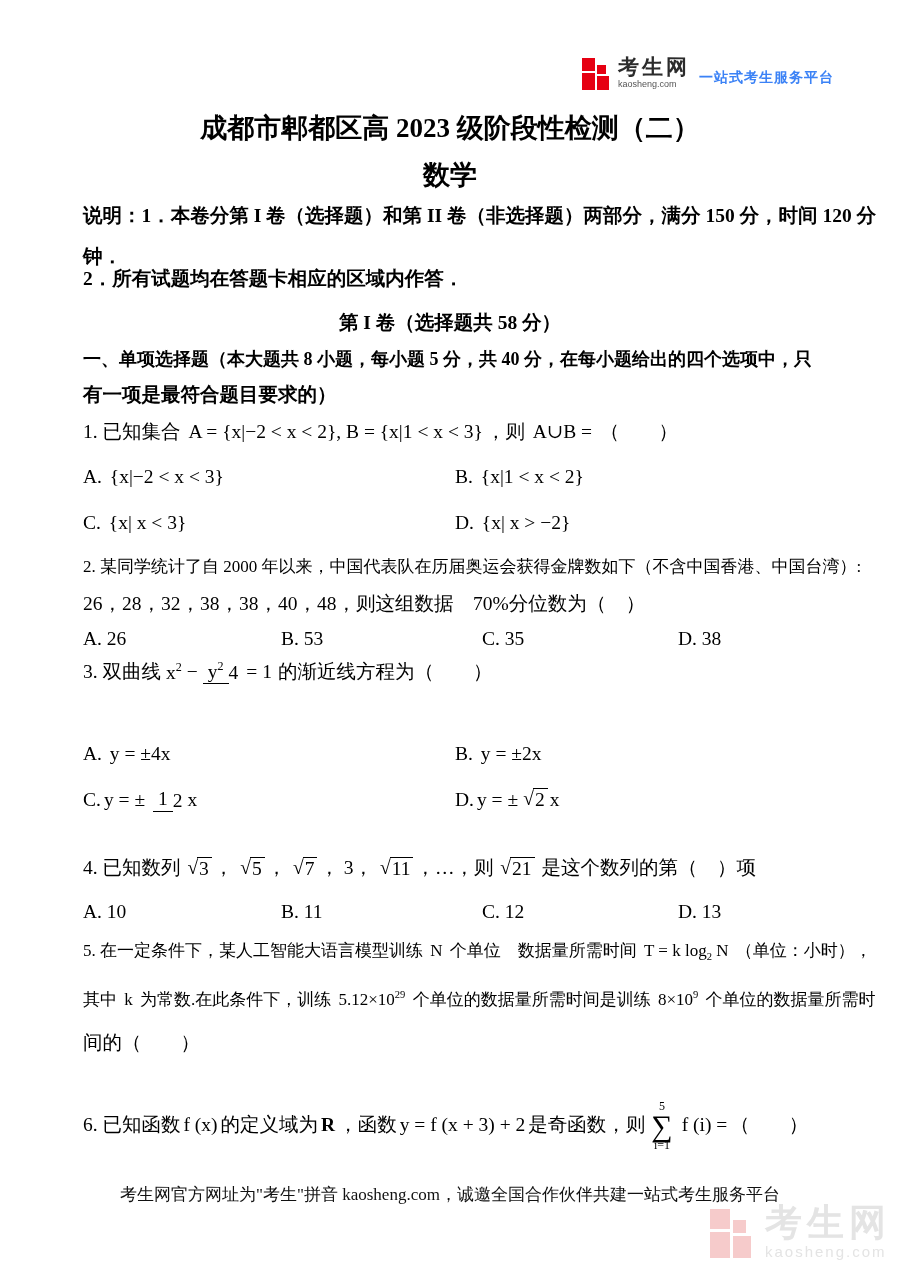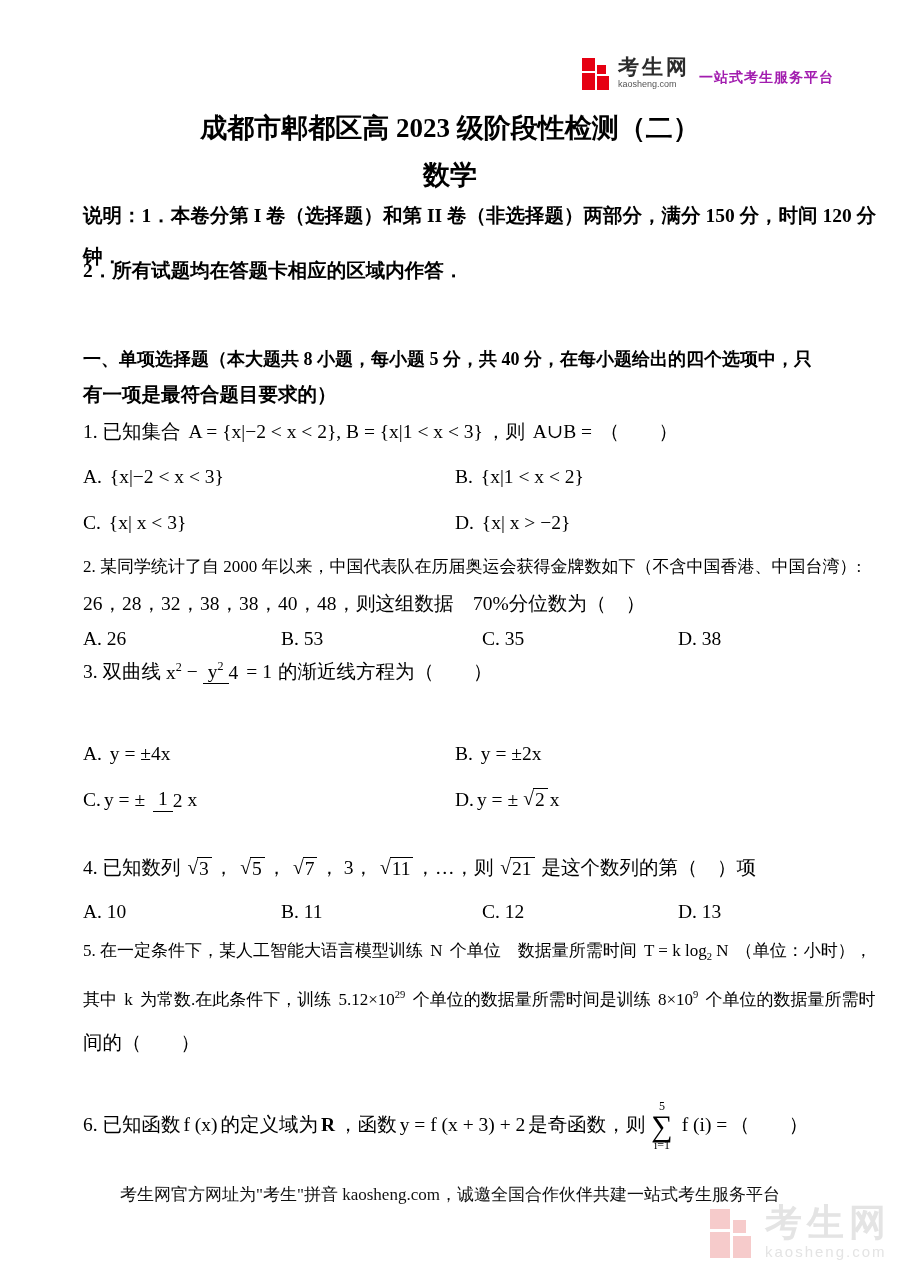--- a/index.html
+++ b/index.html
@@ -9,21 +9,21 @@
   
   .logo{position:absolute;top:56px;right:66px;display:flex;align-items:center;}
   .logo-icon{position:relative;width:30px;height:34px;margin-right:6px;}
   .blk{position:absolute;background:#e60012;}
   .b1{left:0;top:2px;width:13px;height:13px;}
   .b2{left:0;top:17px;width:13px;height:17px;}
   .b3{left:15px;top:9px;width:9px;height:9px;}
   .b4{left:15px;top:20px;width:12px;height:14px;}
   .logo-name{font-size:21px;font-weight:bold;color:#2b2b2b;letter-spacing:3px;line-height:1;}
   .logo-domain{font-size:9px;color:#555;line-height:1;margin-top:2px;font-family:"Liberation Sans","DejaVu Sans",sans-serif;}
-  .logo-tagline{color:#a21caf;font-size:14px;font-weight:bold;margin-left:9px;align-self:flex-end;margin-bottom:3px;letter-spacing:1px;}
+  .logo-tagline{color:#3b82f6;font-size:14px;font-weight:bold;margin-left:9px;align-self:flex-end;margin-bottom:3px;letter-spacing:1px;}
 
   
   .title{position:absolute;top:110px;left:0;width:900px;text-align:center;
          font-size:27px;font-weight:bold;margin:0;}
   .subject{position:absolute;top:157px;left:0;width:900px;text-align:center;
          font-size:27px;font-weight:bold;margin:0;}
 
   
   .row{position:absolute;left:83px;width:737px;font-size:19.5px;line-height:1.25;white-space:nowrap;}
   .center{left:0;width:900px;text-align:center;}
@@ -87,22 +87,23 @@
       <div class="logo-domain">kaosheng.com</div>
     </div>
     <div class="logo-tagline">一站式考生服务平台</div>
   </div>
 
   <h1 class="title">成都市郫都区高 2023 级阶段性检测（二）</h1>
   <h2 class="subject">数学</h2>
 
   <div class="row bold" style="top:204px">说明：1．本卷分第 I 卷（选择题）和第 II 卷（非选择题）两部分，满分 150 分，时间 120 分</div>
   <div class="row bold" style="top:245px">钟．</div>
-  <div class="row bold" style="top:259px">2．所有试题均在答题卡相应的区域内作答．</div>
-
+  <div class="row bold" style="top:267px">2．所有试题均在答题卡相应的区域内作答．</div>
+
+  <div class="row center bold" style="top:311px">第 I 卷（选择题共 58 分）</div>
   <div class="row bold fs18" style="top:348px">一、单项选择题（本大题共 8 小题，每小题 5 分，共 40 分，在每小题给出的四个选项中，只</div>
   <div class="row bold" style="top:383px">有一项是最符合题目要求的）</div>
 
   <div class="row" style="top:420px">
     <span>1.</span>
     <span>已知集合</span>
     <span class="mi sps">A = {x|−2 &lt; x &lt; 2}, B = {x|1 &lt; x &lt; 3}</span><span>，则</span>
     <span class="mi sps">A∪B =</span>
     <span>（　　）</span>
   </div>

